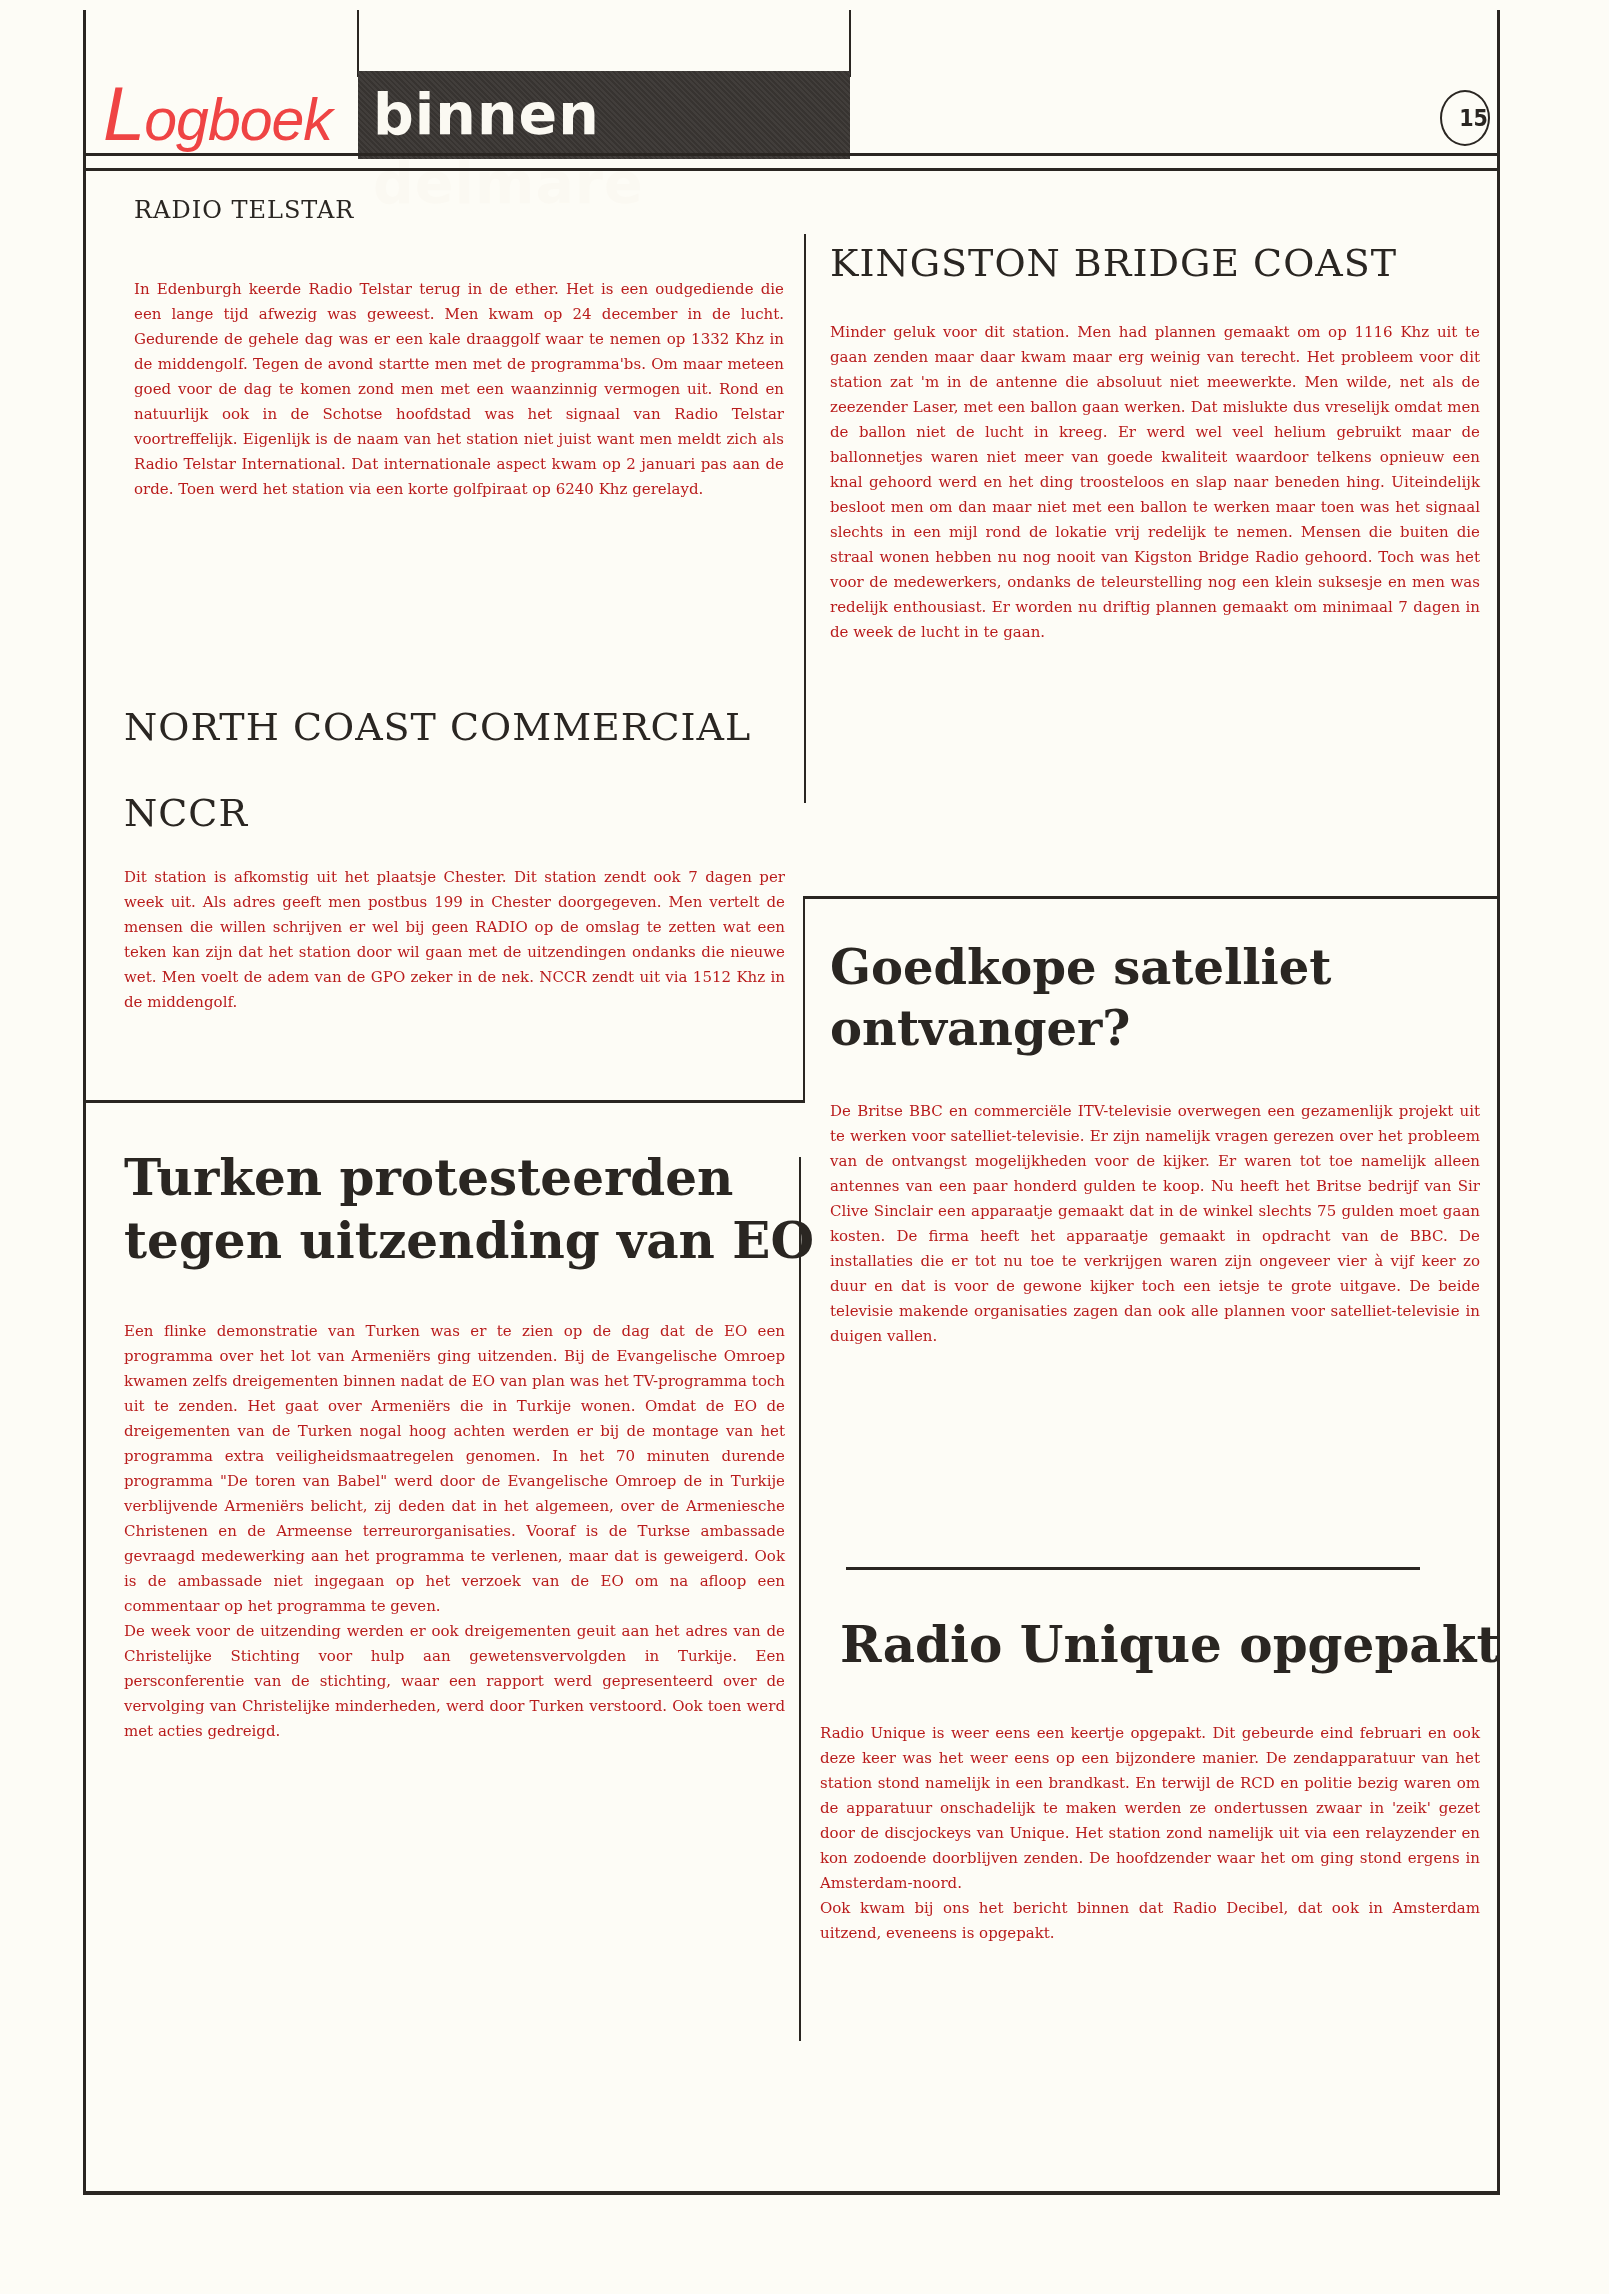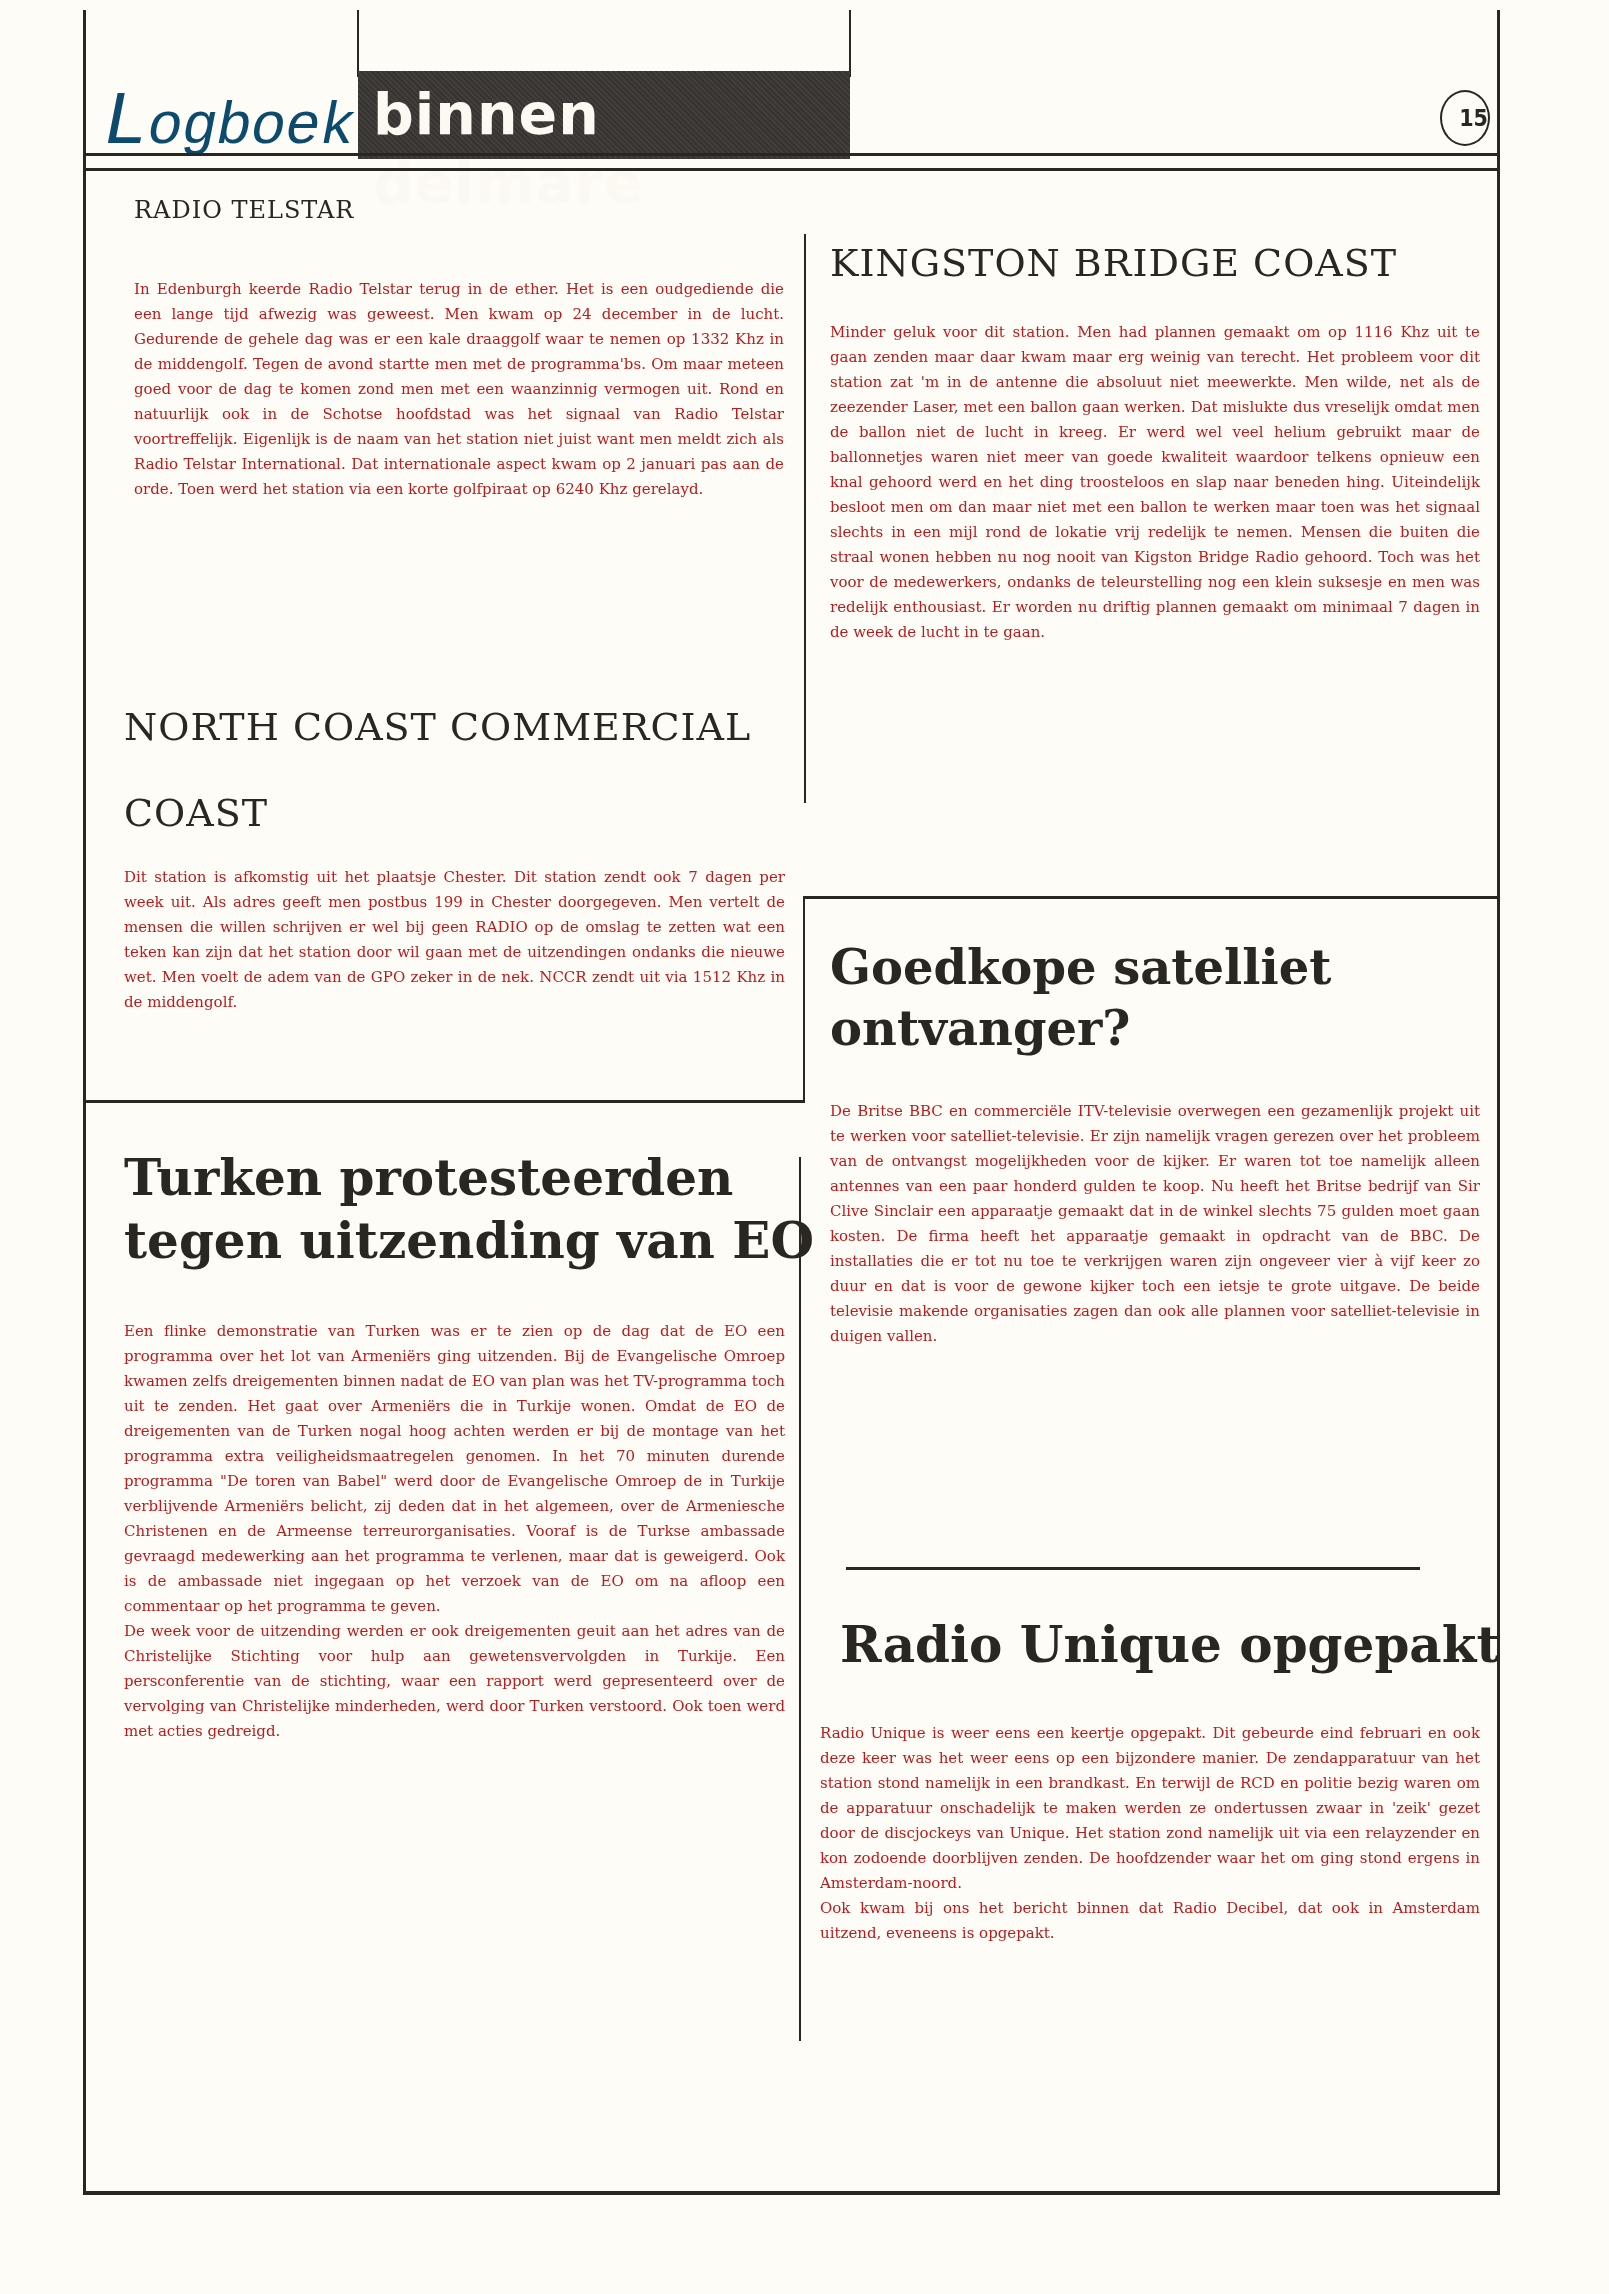--- a/index.html
+++ b/index.html
@@ -13,23 +13,23 @@
     position:absolute; left:358px; top:71px; width:492px; height:88px;
     background:#3a3633;
     background-image: repeating-linear-gradient(45deg, rgba(255,255,255,0.04) 0 1.9px, rgba(0,0,0,0.05) 1.9px 3.8px);
   }
   .brand {
     position:absolute; left:373px; top:80px; width:478px;
     font-family:"DejaVu Sans", sans-serif; font-weight:bold;
     font-size:57px; letter-spacing:1px; color:#fbf9f2; line-height:69px;
   }
   .logboek {
-    position:absolute; left:103px; top:80px;
-    font-family:Liberation Mono, monospace; font-style:italic;
-    font-size:59px; color:#0c4a6e; letter-spacing:-1px;
+    position:absolute; left:103px; top:70px;
+    font-family:Liberation Sans, sans-serif; font-style:italic;
+    font-size:59px; color:#ef4444; letter-spacing:-1px;
   }
   .logboek .cap { font-size:76px; }
   .page-num {
     position:absolute; left:1440px; top:90px; width:46px; height:52px;
     border:2.9px solid #2a2622; border-radius:50%;
     font-family:"DejaVu Sans Condensed","DejaVu Sans", sans-serif; font-weight:bold;
     font-size:23px; text-align:right; line-height:52px; color:#2a2622;
   }
   .h-caps {
     position:absolute; font-family:"DejaVu Serif", serif; font-weight:normal;
@@ -65,21 +65,21 @@
 <div class="line" style="left:803px; top:896px; width:696px; height:2.9px;"></div>
 <div class="line" style="left:803px; top:896px; width:1.9px; height:206px;"></div>
 <div class="line" style="left:83px; top:1100px; width:722px; height:2.9px;"></div>
 <div class="line" style="left:799px; top:1157px; width:1.9px; height:884px;"></div>
 <div class="line" style="left:846px; top:1567px; width:574px; height:2.9px;"></div>
 
 <div class="h-caps" style="left:134px; top:196px;">RADIO TELSTAR</div>
 <div class="body-text" style="left:134px; top:277px; width:650px;">In Edenburgh keerde Radio Telstar terug in de ether. Het is een oudgediende die een lange tijd afwezig was geweest. Men kwam op 24 december in de lucht. Gedurende de gehele dag was er een kale draaggolf waar te nemen op 1332 Khz in de middengolf. Tegen de avond startte men met de programma'bs. Om maar meteen goed voor de dag te komen zond men met een waanzinnig vermogen uit. Rond en natuurlijk ook in de Schotse hoofdstad was het signaal van Radio Telstar voortreffelijk. Eigenlijk is de naam van het station niet juist want men meldt zich als Radio Telstar International. Dat internationale aspect kwam op 2 januari pas aan de orde. Toen werd het station via een korte golfpiraat op 6240 Khz gerelayd.</div>
 
 <div class="h-caps" style="left:124px; top:705px; font-size:38px;">NORTH COAST COMMERCIAL</div>
-<div class="h-caps" style="left:124px; top:791px; font-size:38px;">COAST</div>
+<div class="h-caps" style="left:124px; top:791px; font-size:38px;">NCCR</div>
 <div class="body-text" style="left:124px; top:865px; width:661px;">Dit station is afkomstig uit het plaatsje Chester. Dit station zendt ook 7 dagen per week uit. Als adres geeft men postbus 199 in Chester doorgegeven. Men vertelt de mensen die willen schrijven er wel bij geen RADIO op de omslag te zetten wat een teken kan zijn dat het station door wil gaan met de uitzendingen ondanks die nieuwe wet. Men voelt de adem van de GPO zeker in de nek. NCCR zendt uit via 1512 Khz in de middengolf.</div>
 
 <div class="h-bold" style="left:124px; top:1147px; font-size:50px;">Turken protesteerden</div>
 <div class="h-bold" style="left:124px; top:1210px; font-size:50px;text-align:right;">tegen uitzending van EO</div>
 <div class="body-text" style="left:124px; top:1319px; width:661px;">Een flinke demonstratie van Turken was er te zien op de dag dat de EO een programma over het lot van Armeniërs ging uitzenden. Bij de Evangelische Omroep kwamen zelfs dreigementen binnen nadat de EO van plan was het TV-programma toch uit te zenden. Het gaat over Armeniërs die in Turkije wonen. Omdat de EO de dreigementen van de Turken nogal hoog achten werden er bij de montage van het programma extra veiligheidsmaatregelen genomen. In het 70 minuten durende programma "De toren van Babel" werd door de Evangelische Omroep de in Turkije verblijvende Armeniërs belicht, zij deden dat in het algemeen, over de Armeniesche Christenen en de Armeense terreurorganisaties. Vooraf is de Turkse ambassade gevraagd medewerking aan het programma te verlenen, maar dat is geweigerd. Ook is de ambassade niet ingegaan op het verzoek van de EO om na afloop een commentaar op het programma te geven.
 De week voor de uitzending werden er ook dreigementen geuit aan het adres van de Christelijke Stichting voor hulp aan gewetensvervolgden in Turkije. Een persconferentie van de stichting, waar een rapport werd gepresenteerd over de vervolging van Christelijke minderheden, werd door Turken verstoord. Ook toen werd met acties gedreigd.</div>
 
 <div class="h-caps" style="left:830px; top:241px; font-size:38px;">KINGSTON BRIDGE COAST</div>
 <div class="body-text" style="left:830px; top:320px; width:650px;">Minder geluk voor dit station. Men had plannen gemaakt om op 1116 Khz uit te gaan zenden maar daar kwam maar erg weinig van terecht. Het probleem voor dit station zat 'm in de antenne die absoluut niet meewerkte. Men wilde, net als de zeezender Laser, met een ballon gaan werken. Dat mislukte dus vreselijk omdat men de ballon niet de lucht in kreeg. Er werd wel veel helium gebruikt maar de ballonnetjes waren niet meer van goede kwaliteit waardoor telkens opnieuw een knal gehoord werd en het ding troosteloos en slap naar beneden hing. Uiteindelijk besloot men om dan maar niet met een ballon te werken maar toen was het signaal slechts in een mijl rond de lokatie vrij redelijk te nemen. Mensen die buiten die straal wonen hebben nu nog nooit van Kigston Bridge Radio gehoord. Toch was het voor de medewerkers, ondanks de teleurstelling nog een klein suksesje en men was redelijk enthousiast. Er worden nu driftig plannen gemaakt om minimaal 7 dagen in de week de lucht in te gaan.</div>
 

